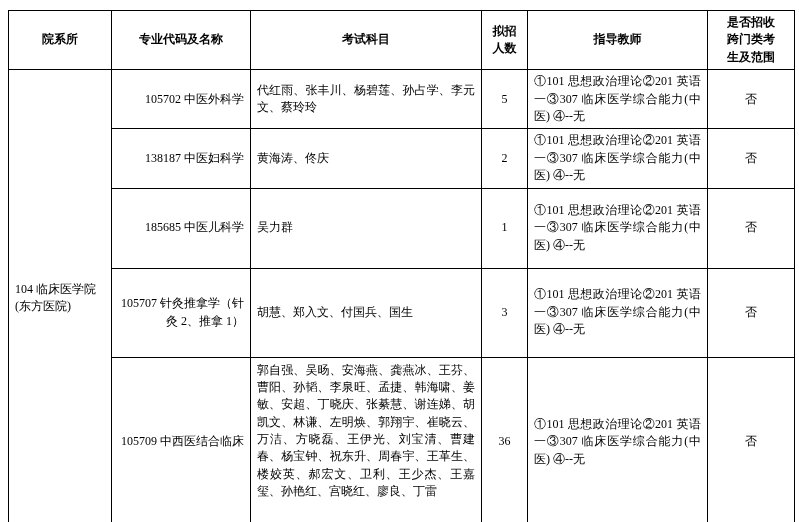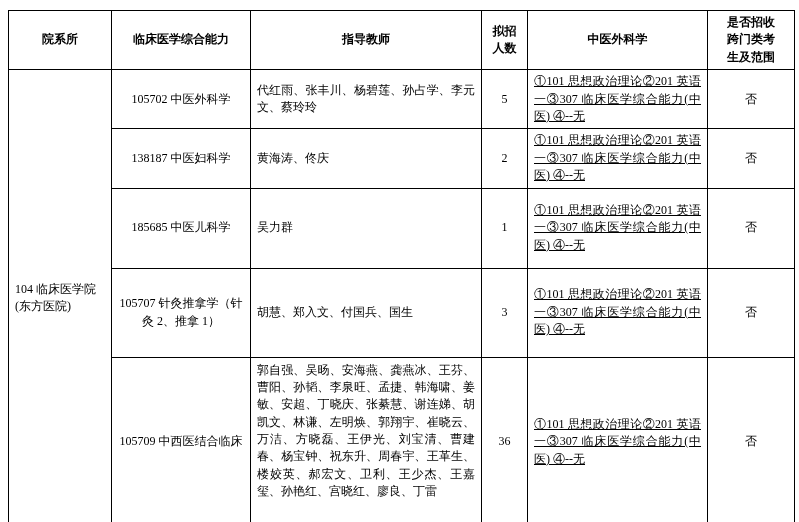--- a/index.html
+++ b/index.html
@@ -45,21 +45,21 @@
   }
   td.dept {
     text-align: left;
     vertical-align: middle;
     white-space: pre-line;
     padding-left: 5px;
     padding-right: 3px;
     line-height: 1.55;
   }
   td.major {
-    text-align: center;
+    text-align: right;
     vertical-align: middle;
     padding-left: 5px;
     padding-right: 4px;
   }
   td.advisors {
     text-align: justify;
     vertical-align: middle;
     padding-left: 8px;
     padding-right: 8px;
   }
@@ -69,21 +69,20 @@
   }
   td.quota {
     text-align: center;
     vertical-align: middle;
   }
   td.subjects {
     text-align: justify;
     vertical-align: middle;
     padding-left: 8px;
     padding-right: 8px;
-    text-decoration: underline;
   }
   td.cross {
     text-align: center;
     vertical-align: middle;
   }
   tr.rh  { height: 53px; }
   tr.r1  { height: 57px; }
   tr.r2  { height: 53px; }
   tr.r3  { height: 80px; }
   tr.r4  { height: 89px; }
@@ -98,25 +97,25 @@
       <col style="width:103px">
       <col style="width:139px">
       <col style="width:231px">
       <col style="width:46px">
       <col style="width:180px">
       <col style="width:87px">
     </colgroup>
     <thead>
       <tr class="rh">
         <th>院系所</th>
-        <th>临床医学综合能力</th>
-        <th>指导教师</th>
+        <th>专业代码及名称</th>
+        <th>考试科目</th>
         <th>拟招
 人数</th>
-        <th>中医外科学</th>
+        <th>指导教师</th>
         <th>是否招收
 跨门类考
 生及范围</th>
       </tr>
     </thead>
     <tbody>
       <tr class="r1">
         <td class="dept" rowspan="5">104 临床医学院
 (东方医院)</td>
         <td class="major">105702 中医外科学</td>

